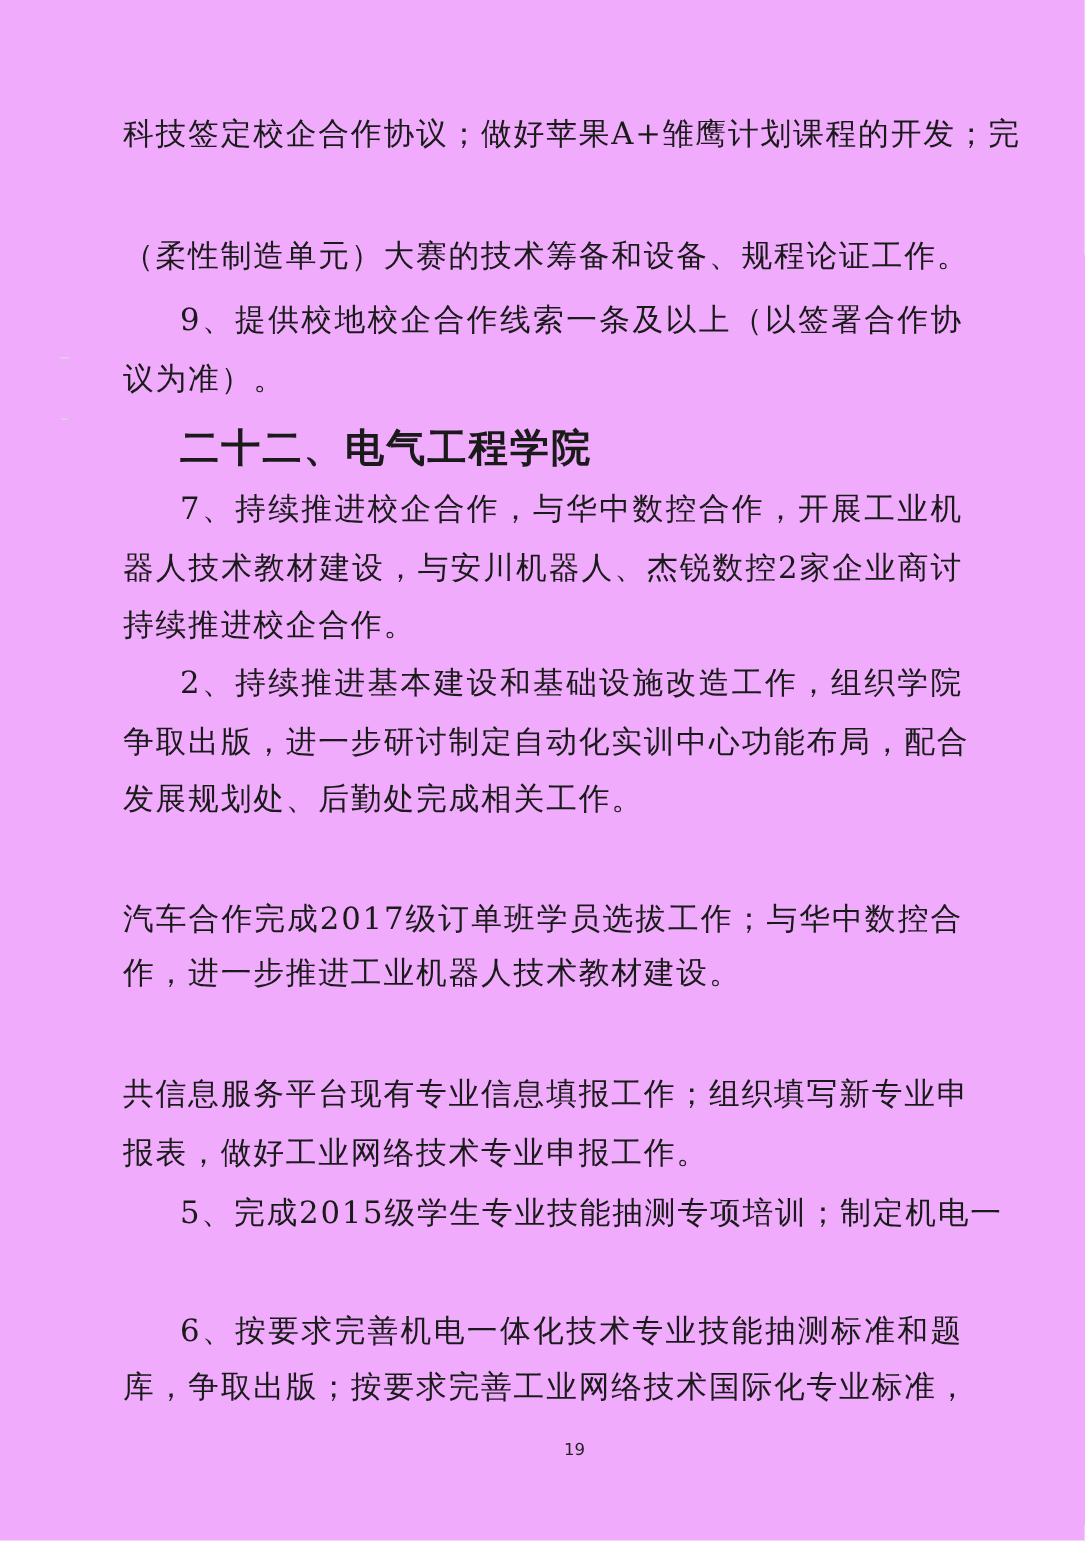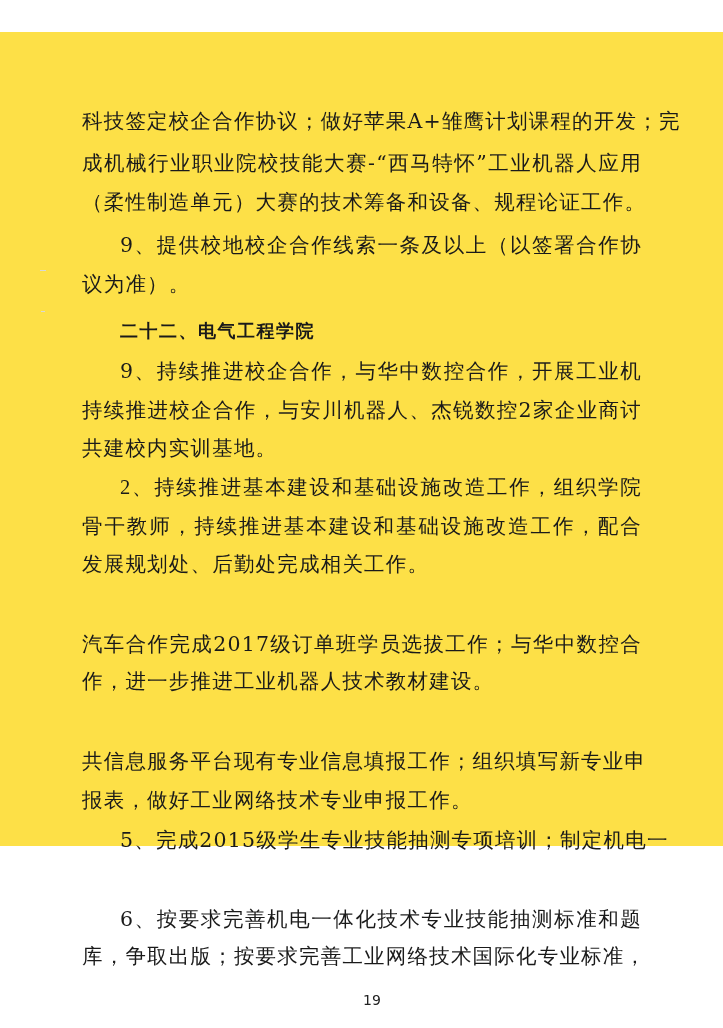--- a/index.html
+++ b/index.html
@@ -11,23 +11,22 @@
       width: 723px;
       height: 1028px;
       position: relative;
       overflow: hidden;
       font-family: "DejaVu Serif", "Liberation Serif", serif;
       color: #1a1a1a;
     }
     .page {
       position: absolute;
       left: 0; top: 0;
-      width: 723px; height: 814px;
-      background: #fde047;
-      margin-top: 32px;
+      width: 723px; height: 1027px;
+      background: #f0abfc;
     }
     .line {
       position: absolute;
       left: 82px;
       width: 560px;
       font-size: 20.5px;
       line-height: 26px;
       white-space: nowrap;
       letter-spacing: 1.2px;
       text-align: justify;
@@ -36,63 +35,62 @@
     .line.indent {
       left: 120px;
       width: 522px;
     }
     .line.last {
       text-align-last: left;
     }
     .heading {
       position: absolute;
       left: 120px;
-      font-size: 18px;
+      font-size: 26px;
       line-height: 26px;
       font-weight: bold;
       letter-spacing: 1.5px;
       white-space: nowrap;
     }
     .page-number {
       position: absolute;
-      left: 363px;
+      left: 376px;
       top: 960px;
-      font-size: 14px;
+      font-size: 11px;
       font-family: "DejaVu Sans", sans-serif;
       color: #222;
     }
     .scan-mark {
       position: absolute;
       background: #d8d8d8;
       height: 1px;
     }
   </style>
 </head>
 <body>
 
 <div class="page">
 
   <div class="scan-mark" style="left:40px; top:238px; width:6px;"></div>
   <div class="scan-mark" style="left:41px; top:279px; width:4px;"></div>
 
   <div class="line" style="top:76px;">科技签定校企合作协议；做好苹果A+雏鹰计划课程的开发；完</div>
-  <div class="line" style="top:118px;">成机械行业职业院校技能大赛-“西马特怀”工业机器人应用</div>
   <div class="line last" style="top:157px;">（柔性制造单元）大赛的技术筹备和设备、规程论证工作。</div>
 
   <div class="line indent" style="top:200px;">9、提供校地校企合作线索一条及以上（以签署合作协</div>
   <div class="line last" style="top:239px;">议为准）。</div>
 
   <div class="heading" style="top:286px;">二十二、电气工程学院</div>
 
-  <div class="line indent" style="top:326px;">9、持续推进校企合作，与华中数控合作，开展工业机</div>
-  <div class="line" style="top:365px;">持续推进校企合作，与安川机器人、杰锐数控2家企业商讨</div>
-  <div class="line last" style="top:403px;">共建校内实训基地。</div>
+  <div class="line indent" style="top:326px;">7、持续推进校企合作，与华中数控合作，开展工业机</div>
+  <div class="line" style="top:365px;">器人技术教材建设，与安川机器人、杰锐数控2家企业商讨</div>
+  <div class="line last" style="top:403px;">持续推进校企合作。</div>
 
-  <div class="line indent" style="top:442px;font-family:Liberation Serif, serif;">2、持续推进基本建设和基础设施改造工作，组织学院</div>
-  <div class="line" style="top:481px;">骨干教师，持续推进基本建设和基础设施改造工作，配合</div>
+  <div class="line indent" style="top:442px;">2、持续推进基本建设和基础设施改造工作，组织学院</div>
+  <div class="line" style="top:481px;">争取出版，进一步研讨制定自动化实训中心功能布局，配合</div>
   <div class="line last" style="top:519px;">发展规划处、后勤处完成相关工作。</div>
 
   <div class="line" style="top:599px;">汽车合作完成2017级订单班学员选拔工作；与华中数控合</div>
   <div class="line last" style="top:638px;font-family:Liberation Mono, monospace;">作，进一步推进工业机器人技术教材建设。</div>
 
   <div class="line" style="top:716px;">共信息服务平台现有专业信息填报工作；组织填写新专业申</div>
   <div class="line last" style="top:755px;">报表，做好工业网络技术专业申报工作。</div>
 
   <div class="line indent" style="top:795px;">5、完成2015级学生专业技能抽测专项培训；制定机电一</div>
 

